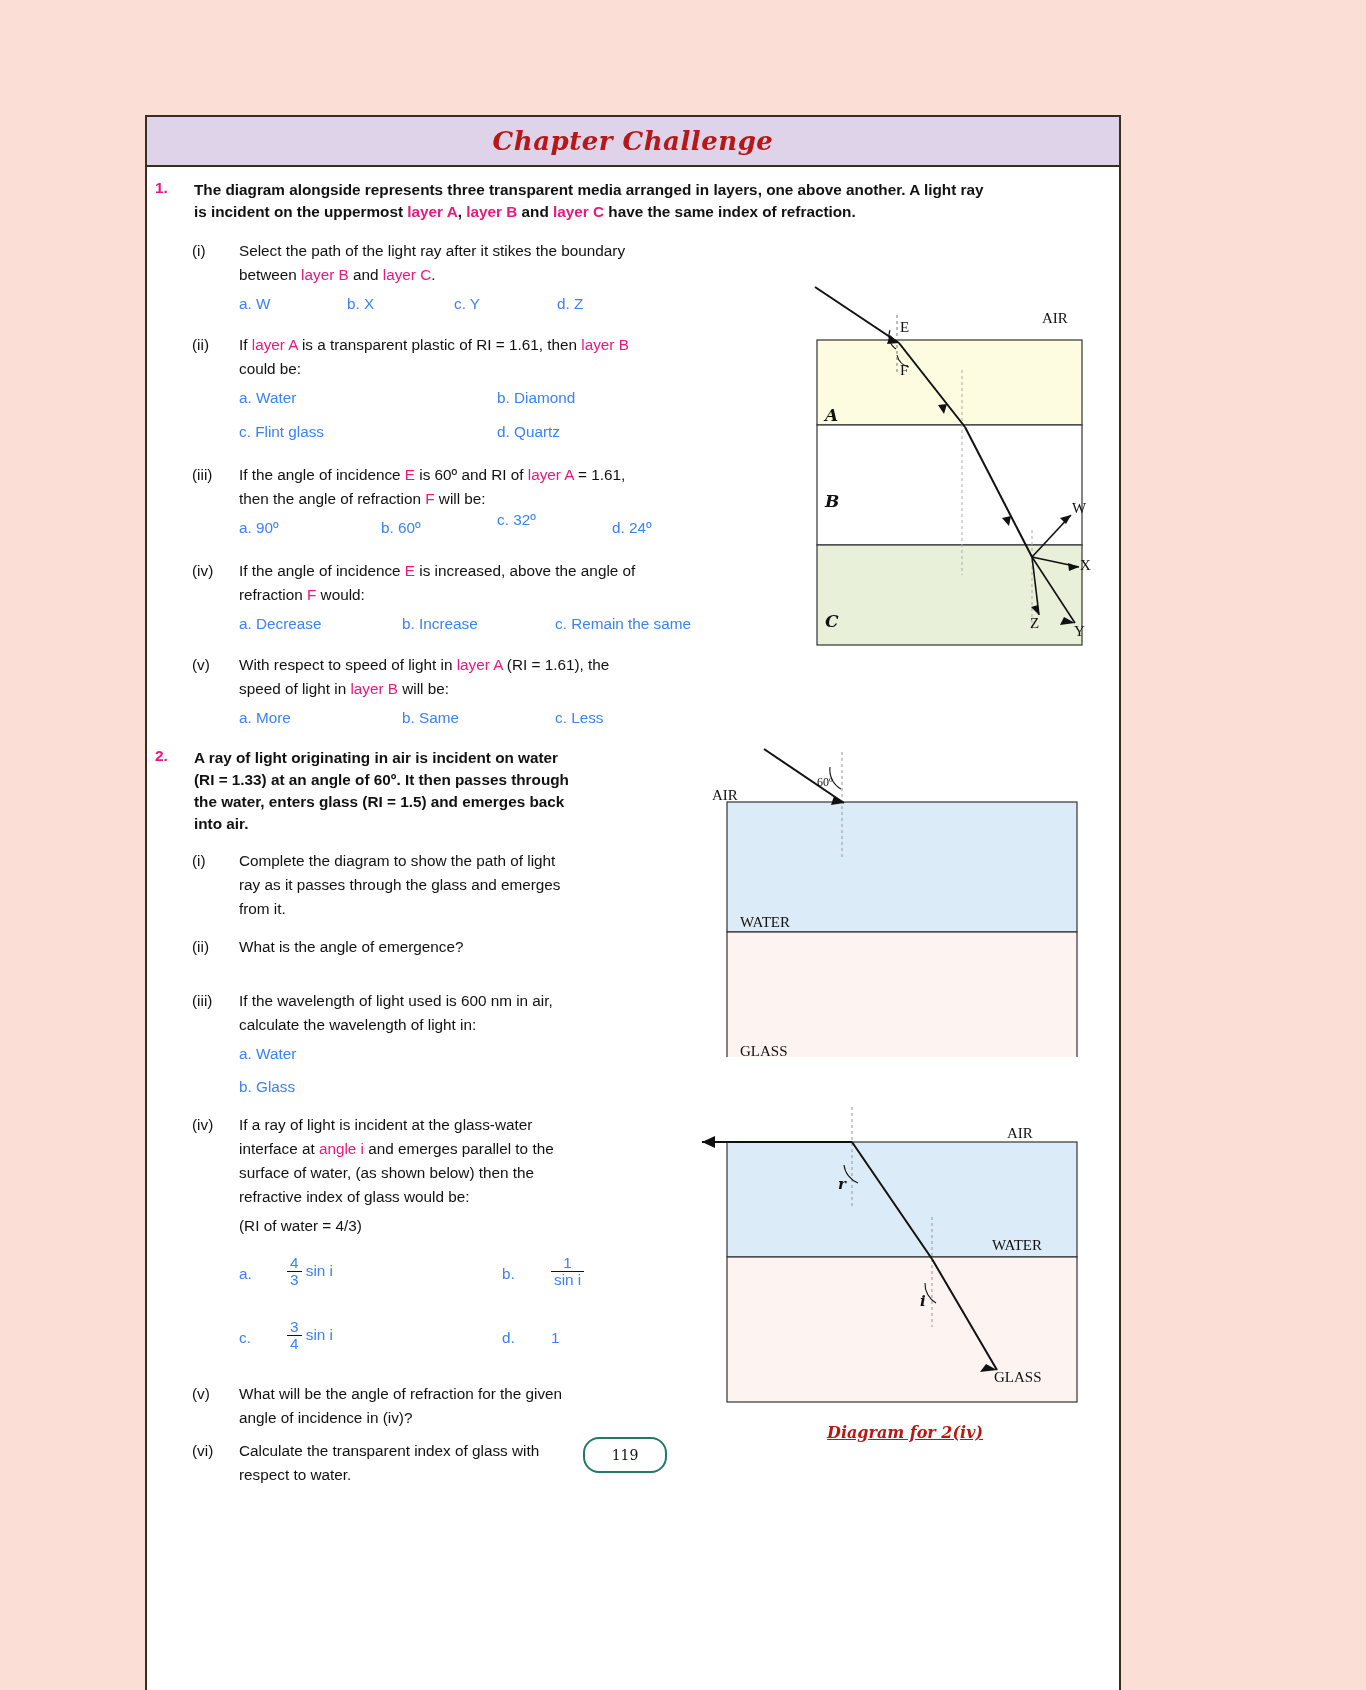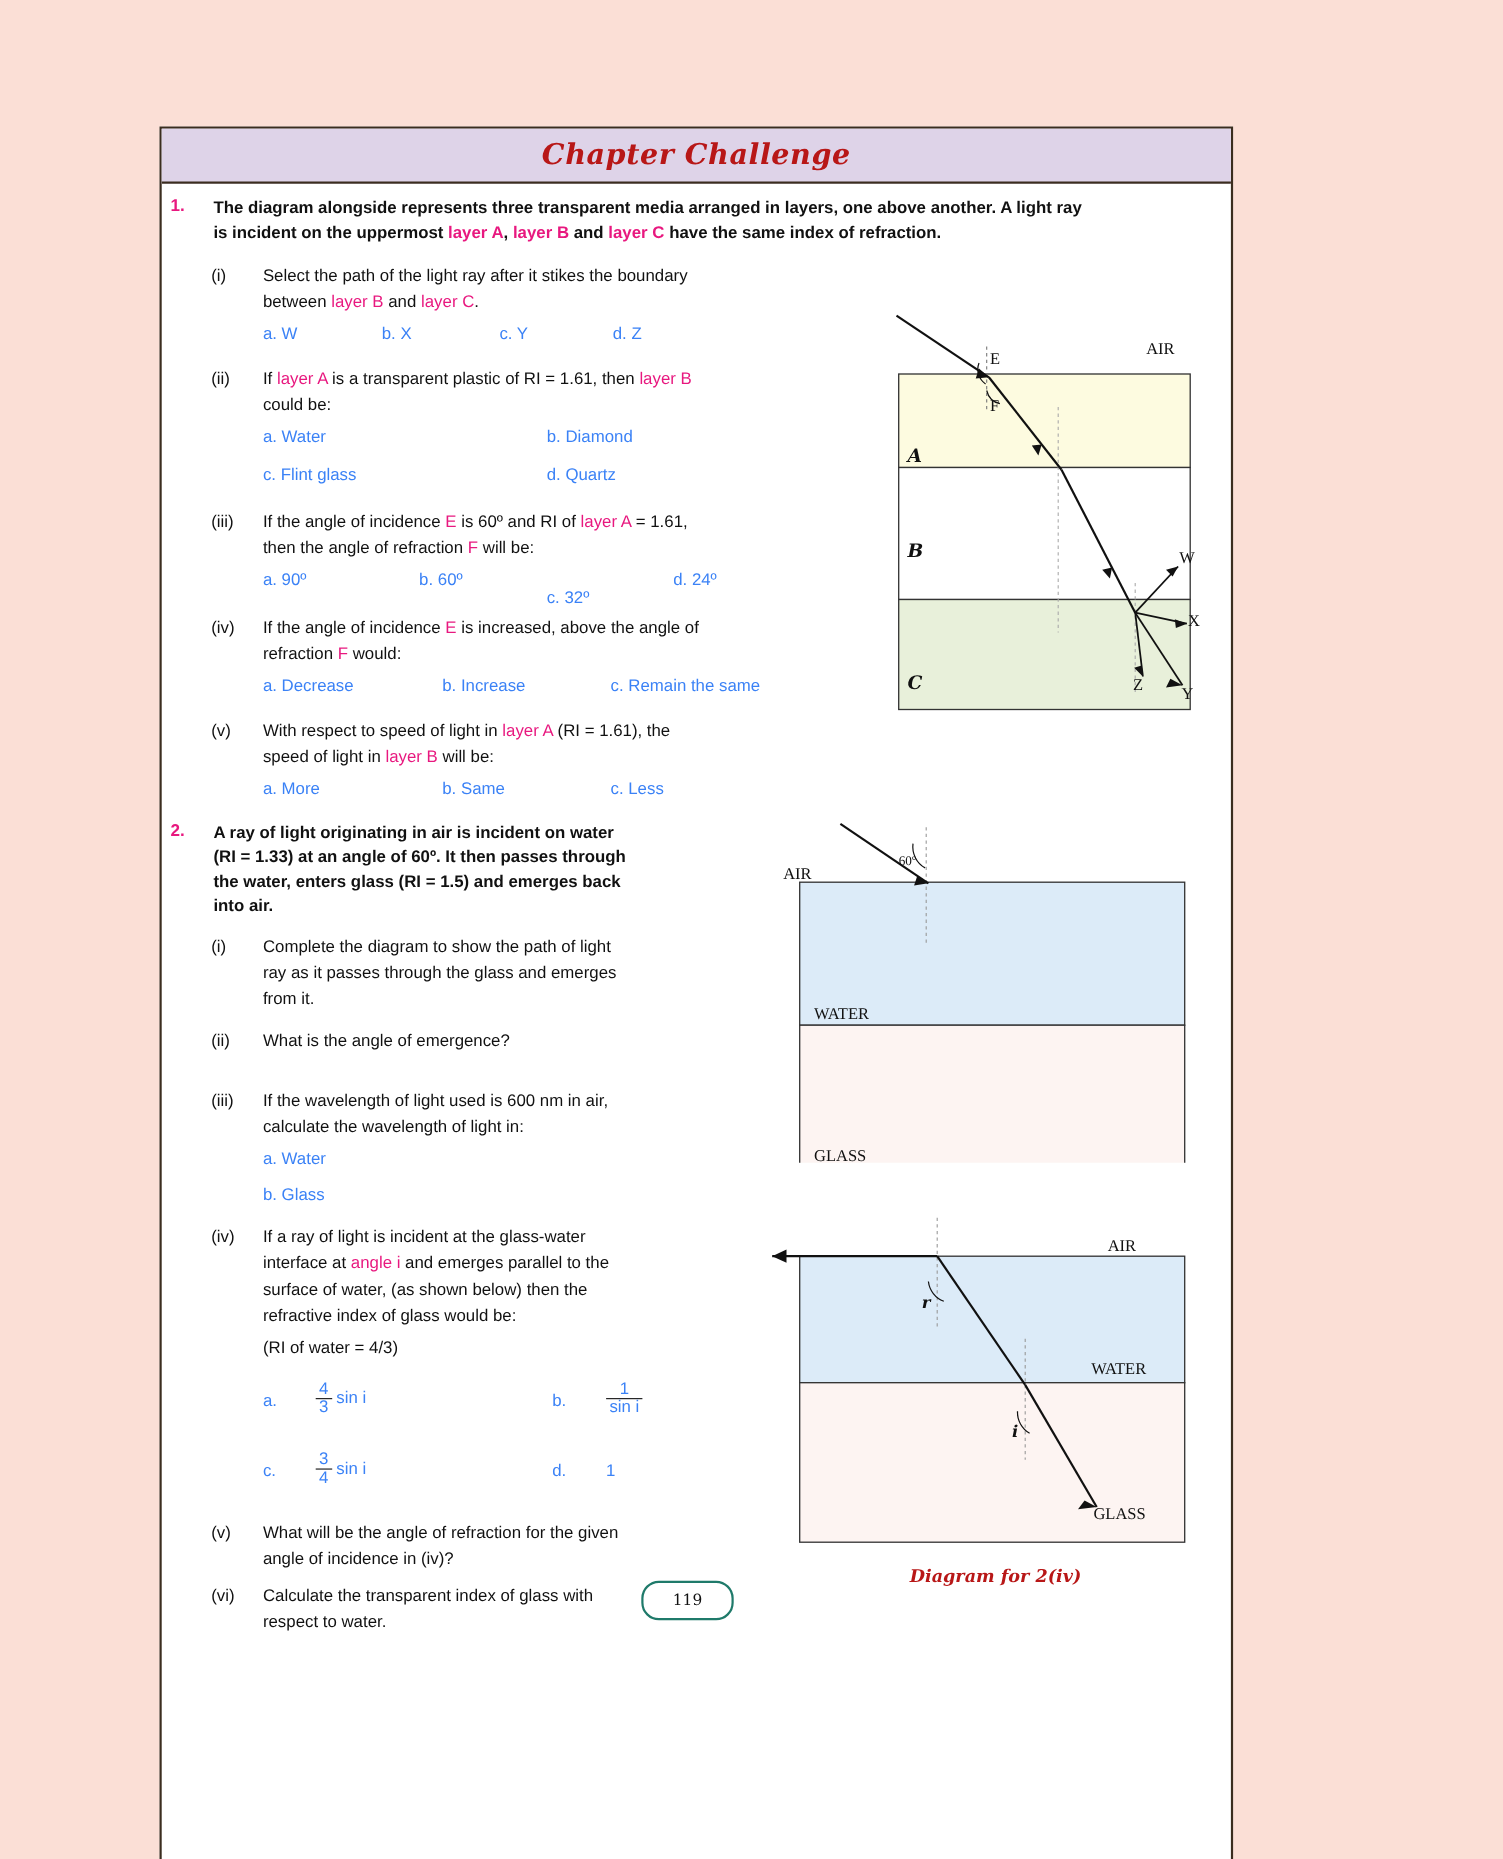--- a/index.html
+++ b/index.html
@@ -84,21 +84,21 @@
     <span class="opt" style="left:92px;top:256px;">c.    Flint glass</span>
     <span class="opt" style="left:350px;top:256px;">d.    Quartz</span>
 
     <span class="sub" style="left:45px;top:296px;">(iii)</span>
     <div class="sub" style="left:92px;top:296px;width:600px;">
       <span>If the angle of incidence </span><span class="pink">E</span><span> is 60º and RI of </span><span class="pink">layer A</span><span>  =  1.61,</span><br>
       <span>then the angle of refraction </span><span class="pink">F</span><span> will be:</span>
     </div>
     <span class="opt" style="left:92px;top:352px;">a.     90º</span>
     <span class="opt" style="left:222px;top:352px;margin-left:12px;">b.     60º</span>
-    <span class="opt" style="left:350px;top:368px;">c.     32º</span>
+    <span class="opt" style="left:350px;top:344px;">c.     32º</span>
     <span class="opt" style="left:465px;top:352px;">d.     24º</span>
 
     <span class="sub" style="left:45px;top:392px;">(iv)</span>
     <div class="sub" style="left:92px;top:392px;width:600px;">
       <span>If the angle of incidence </span><span class="pink">E</span><span> is increased, above the angle of</span><br>
       <span>refraction </span><span class="pink">F</span><span> would:</span>
     </div>
     <span class="opt" style="left:92px;top:448px;">a.     Decrease</span>
     <span class="opt" style="left:255px;top:448px;">b.     Increase</span>
     <span class="opt" style="left:408px;top:448px;text-align:center;">c.    Remain the same</span>
@@ -267,21 +267,21 @@
         <polygon points="305,283 294,277 288,285" fill="#111"></polygon>
 
         <path d="M152,78 A22,22 0 0,0 166,96" fill="none" stroke="#111" stroke-width="1.1"></path>
         <path d="M233,196 A22,22 0 0,0 244,216" fill="none" stroke="#111" stroke-width="1.1"></path>
       </svg>
       <span class="fig-label" style="left:315px;top:38px;">AIR</span>
       <span class="fig-label fig-label-i" style="left:146px;top:88px;font-size:15px;">r</span>
       <span class="fig-label fig-label-i" style="left:228px;top:205px;font-size:15px;">i</span>
       <span class="fig-label" style="left:300px;top:150px;">WATER</span>
       <span class="fig-label" style="left:302px;top:282px;">GLASS</span>
-      <span class="caption" style="left:135px;top:336px;">Diagram for 2(iv)</span>
+      <span class="caption" style="left:135px;top:336px;text-decoration:underline;">Diagram for 2(iv)</span>
     </div>
 
   </div>
 </div>
 
 <div class="pagenum">
   <span>119</span>
 </div>
 
 </body></html>

